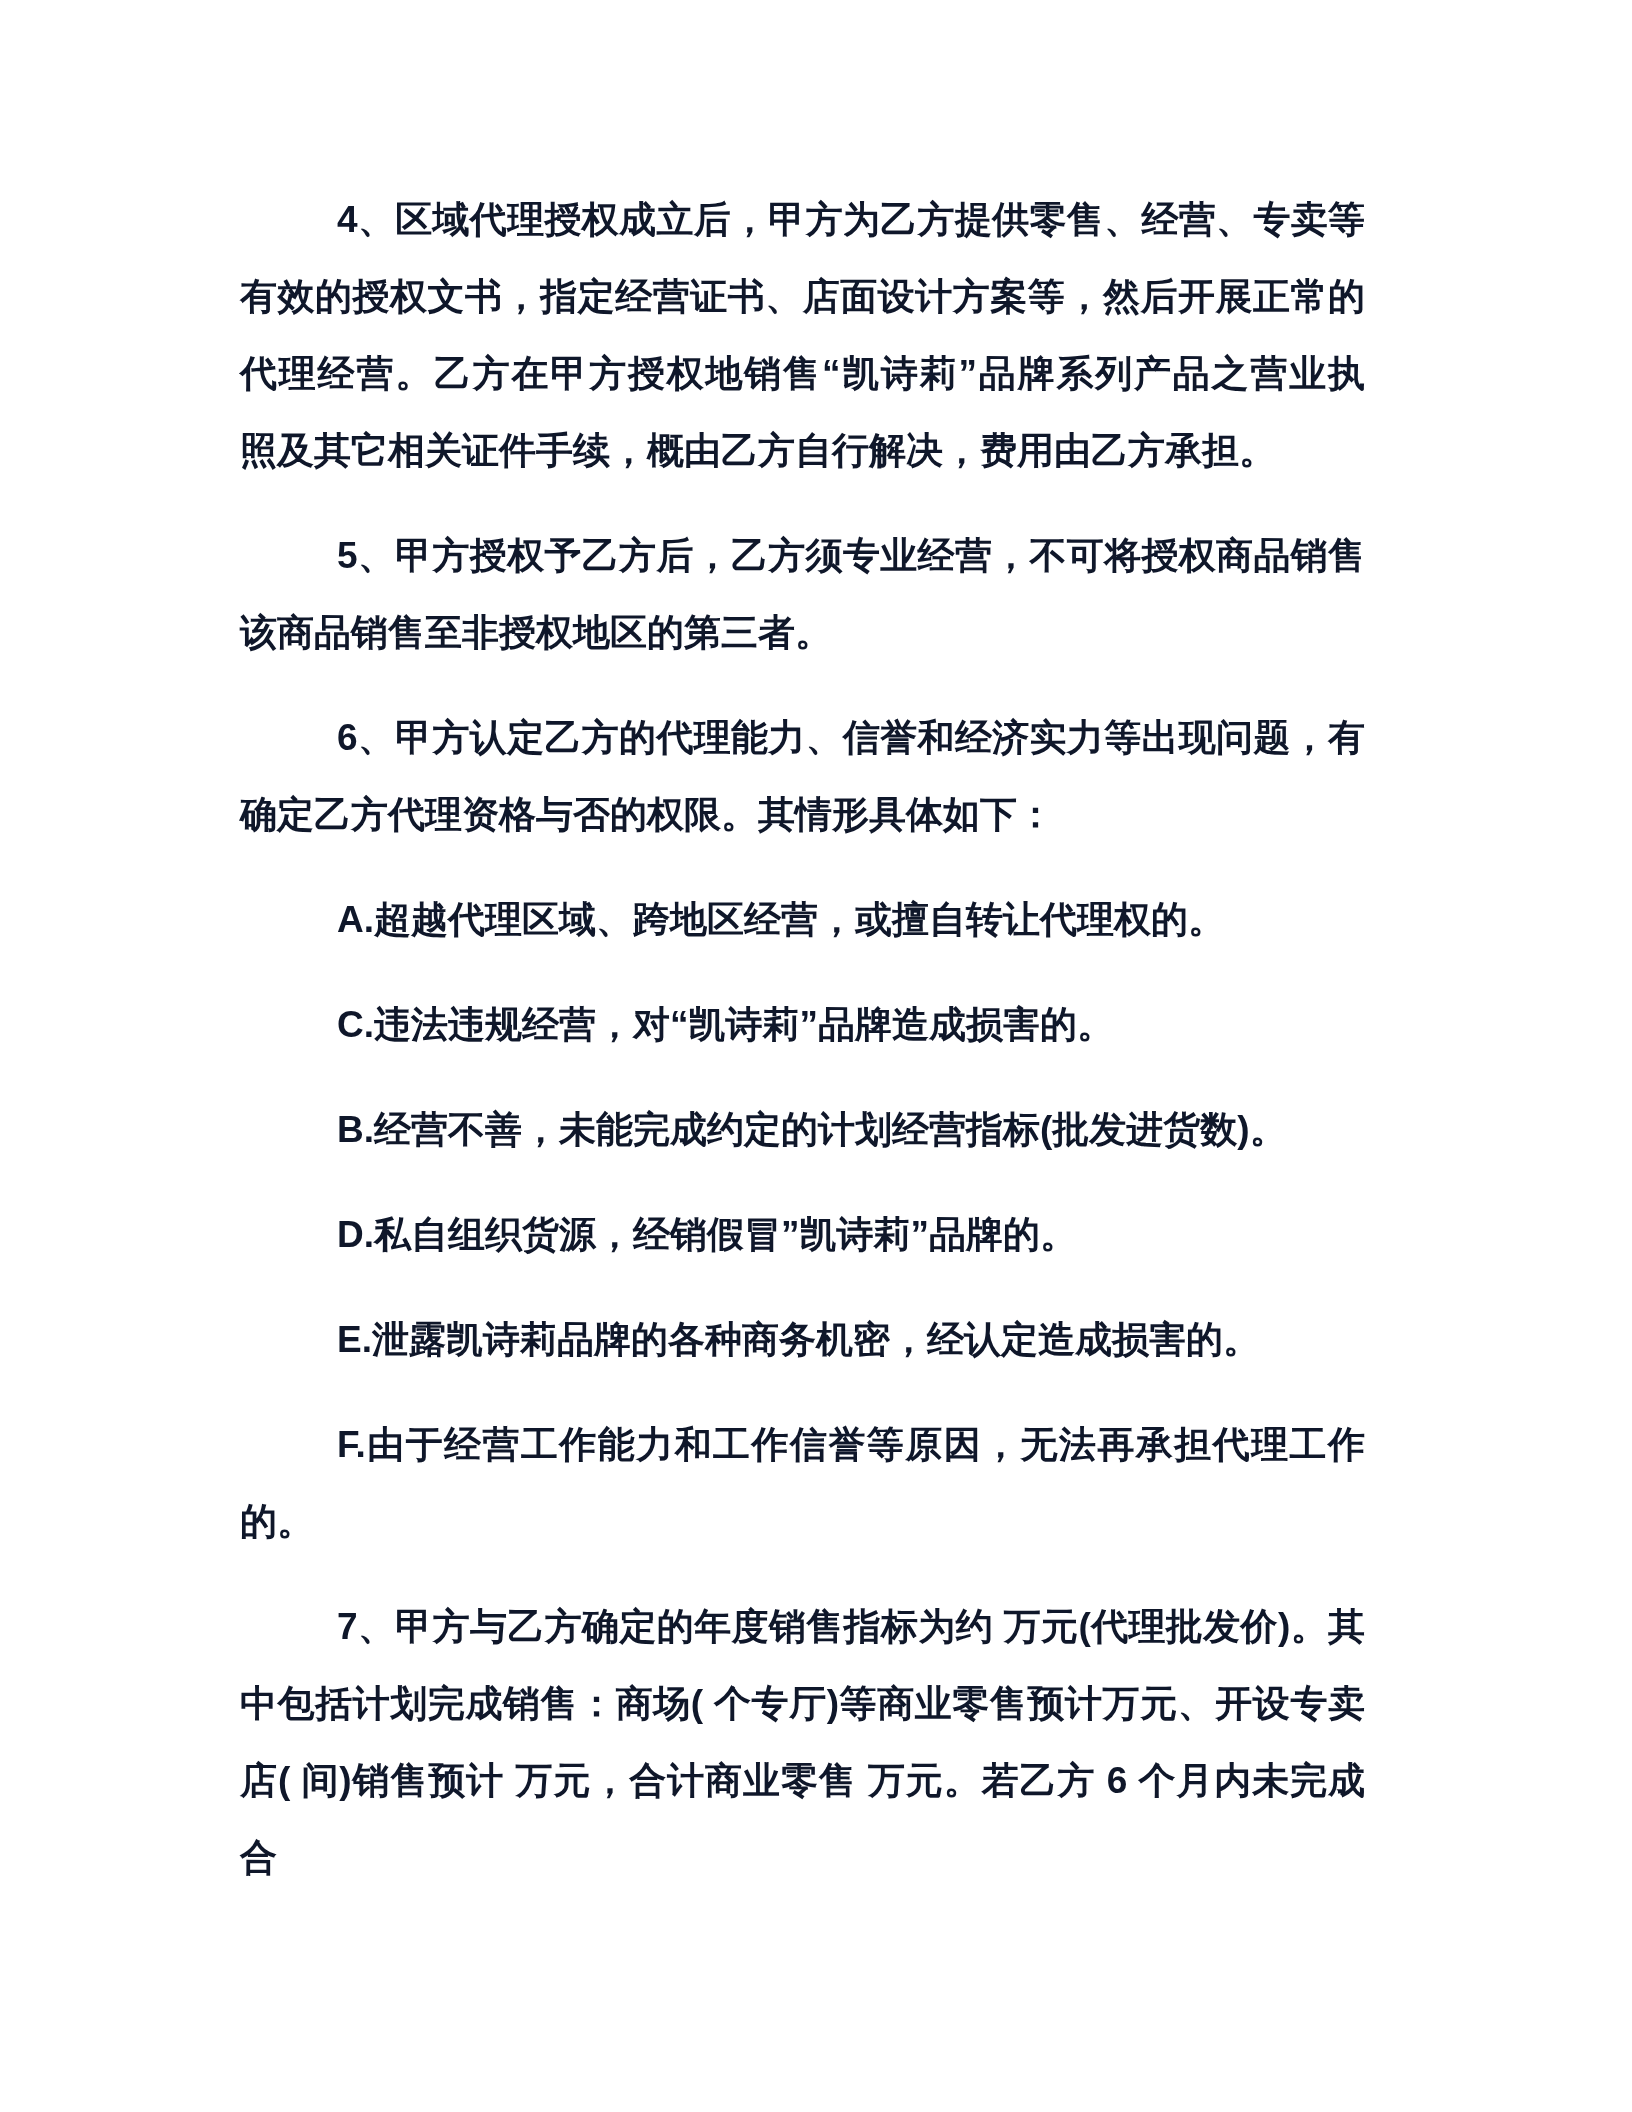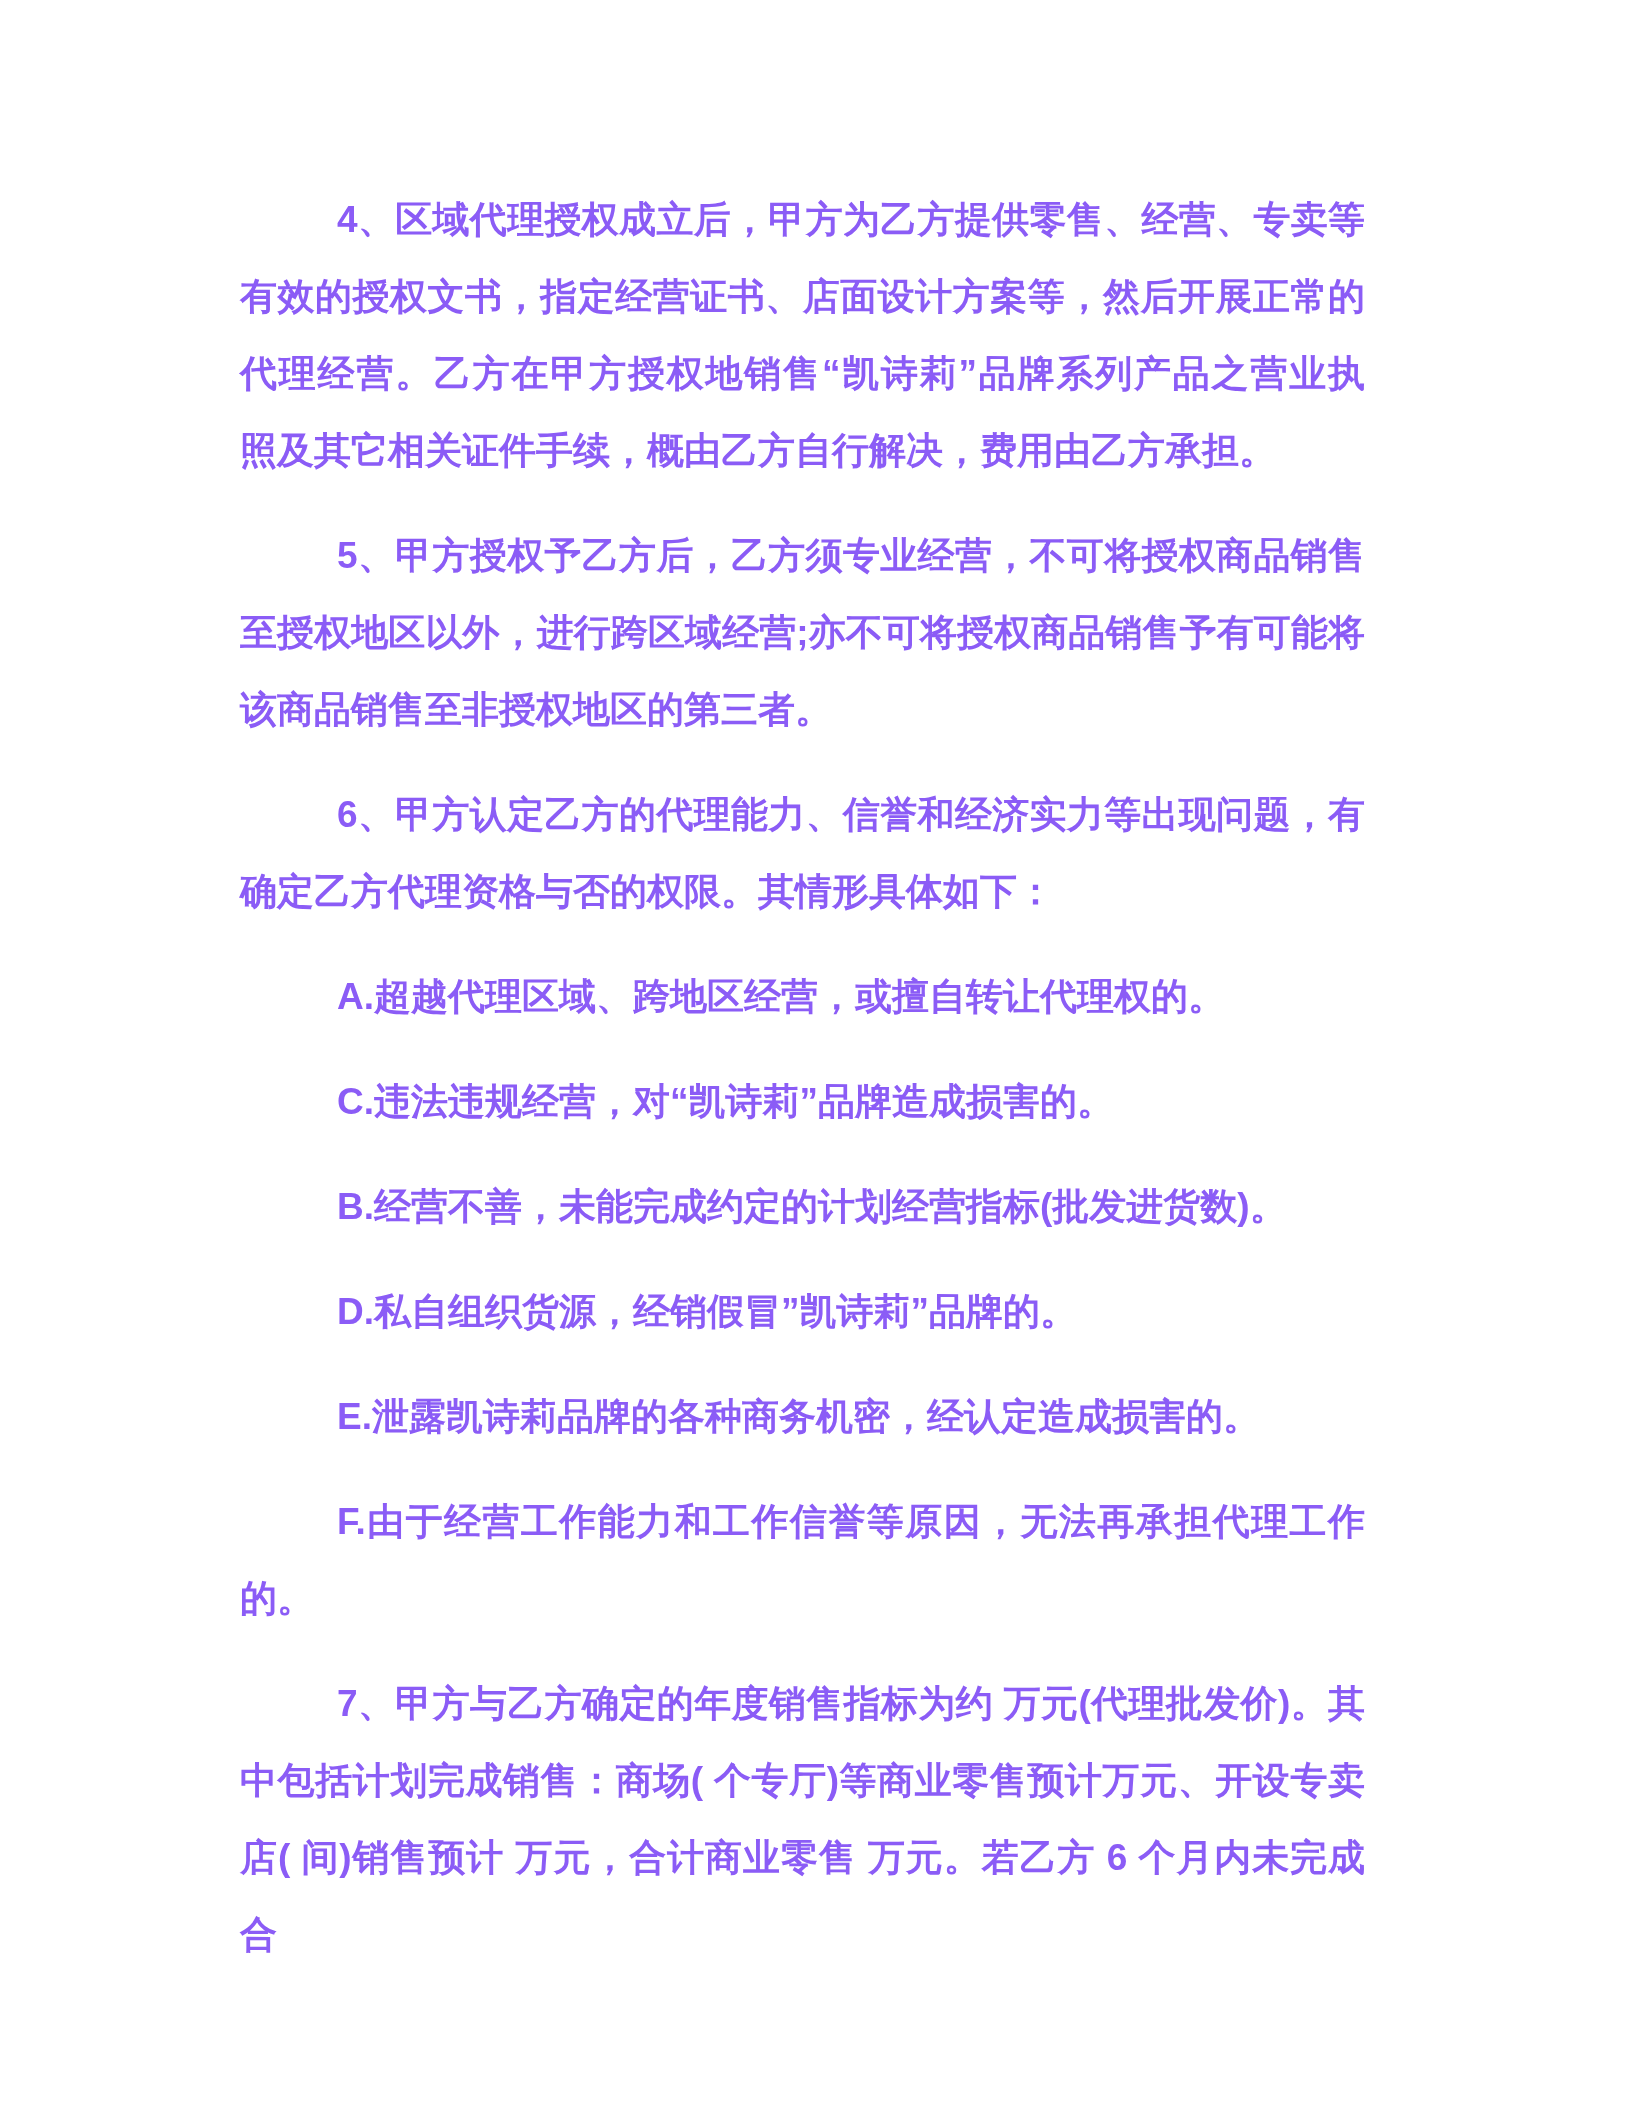--- a/index.html
+++ b/index.html
@@ -17,21 +17,21 @@
     width: 1632px;
     height: 2112px;
     padding: 181px 267px 0 240px;
     background: #ffffff;
   }
   .para {
     font-family: "Liberation Sans", sans-serif;
     font-weight: 700;
     font-size: 37px;
     line-height: 77px;
-    color: #8b5cf6;
+    color: #0f172a;
     margin: 0 0 28px 0;
     padding: 0;
   }
   .line {
     display: block;
     text-align: justify;
     text-align-last: justify;
     text-justify: inter-character;
     white-space: pre-wrap;
   }
@@ -48,21 +48,20 @@
 <div class="page">
   <div class="content">
       <div class="para">
         <span class="line indent">4、区域代理授权成立后，甲方为乙方提供零售、经营、专卖等</span>
         <span class="line">有效的授权文书，指定经营证书、店面设计方案等，然后开展正常的</span>
         <span class="line">代理经营。乙方在甲方授权地销售“凯诗莉”品牌系列产品之营业执</span>
         <span class="line last">照及其它相关证件手续，概由乙方自行解决，费用由乙方承担。</span>
       </div>
       <div class="para">
         <span class="line indent">5、甲方授权予乙方后，乙方须专业经营，不可将授权商品销售</span>
-        <span class="line">至授权地区以外，进行跨区域经营;亦不可将授权商品销售予有可能将</span>
         <span class="line last">该商品销售至非授权地区的第三者。</span>
       </div>
       <div class="para">
         <span class="line indent">6、甲方认定乙方的代理能力、信誉和经济实力等出现问题，有</span>
         <span class="line last">确定乙方代理资格与否的权限。其情形具体如下：</span>
       </div>
       <div class="para">
         <span class="line indent last">A.超越代理区域、跨地区经营，或擅自转让代理权的。</span>
       </div>
       <div class="para">

